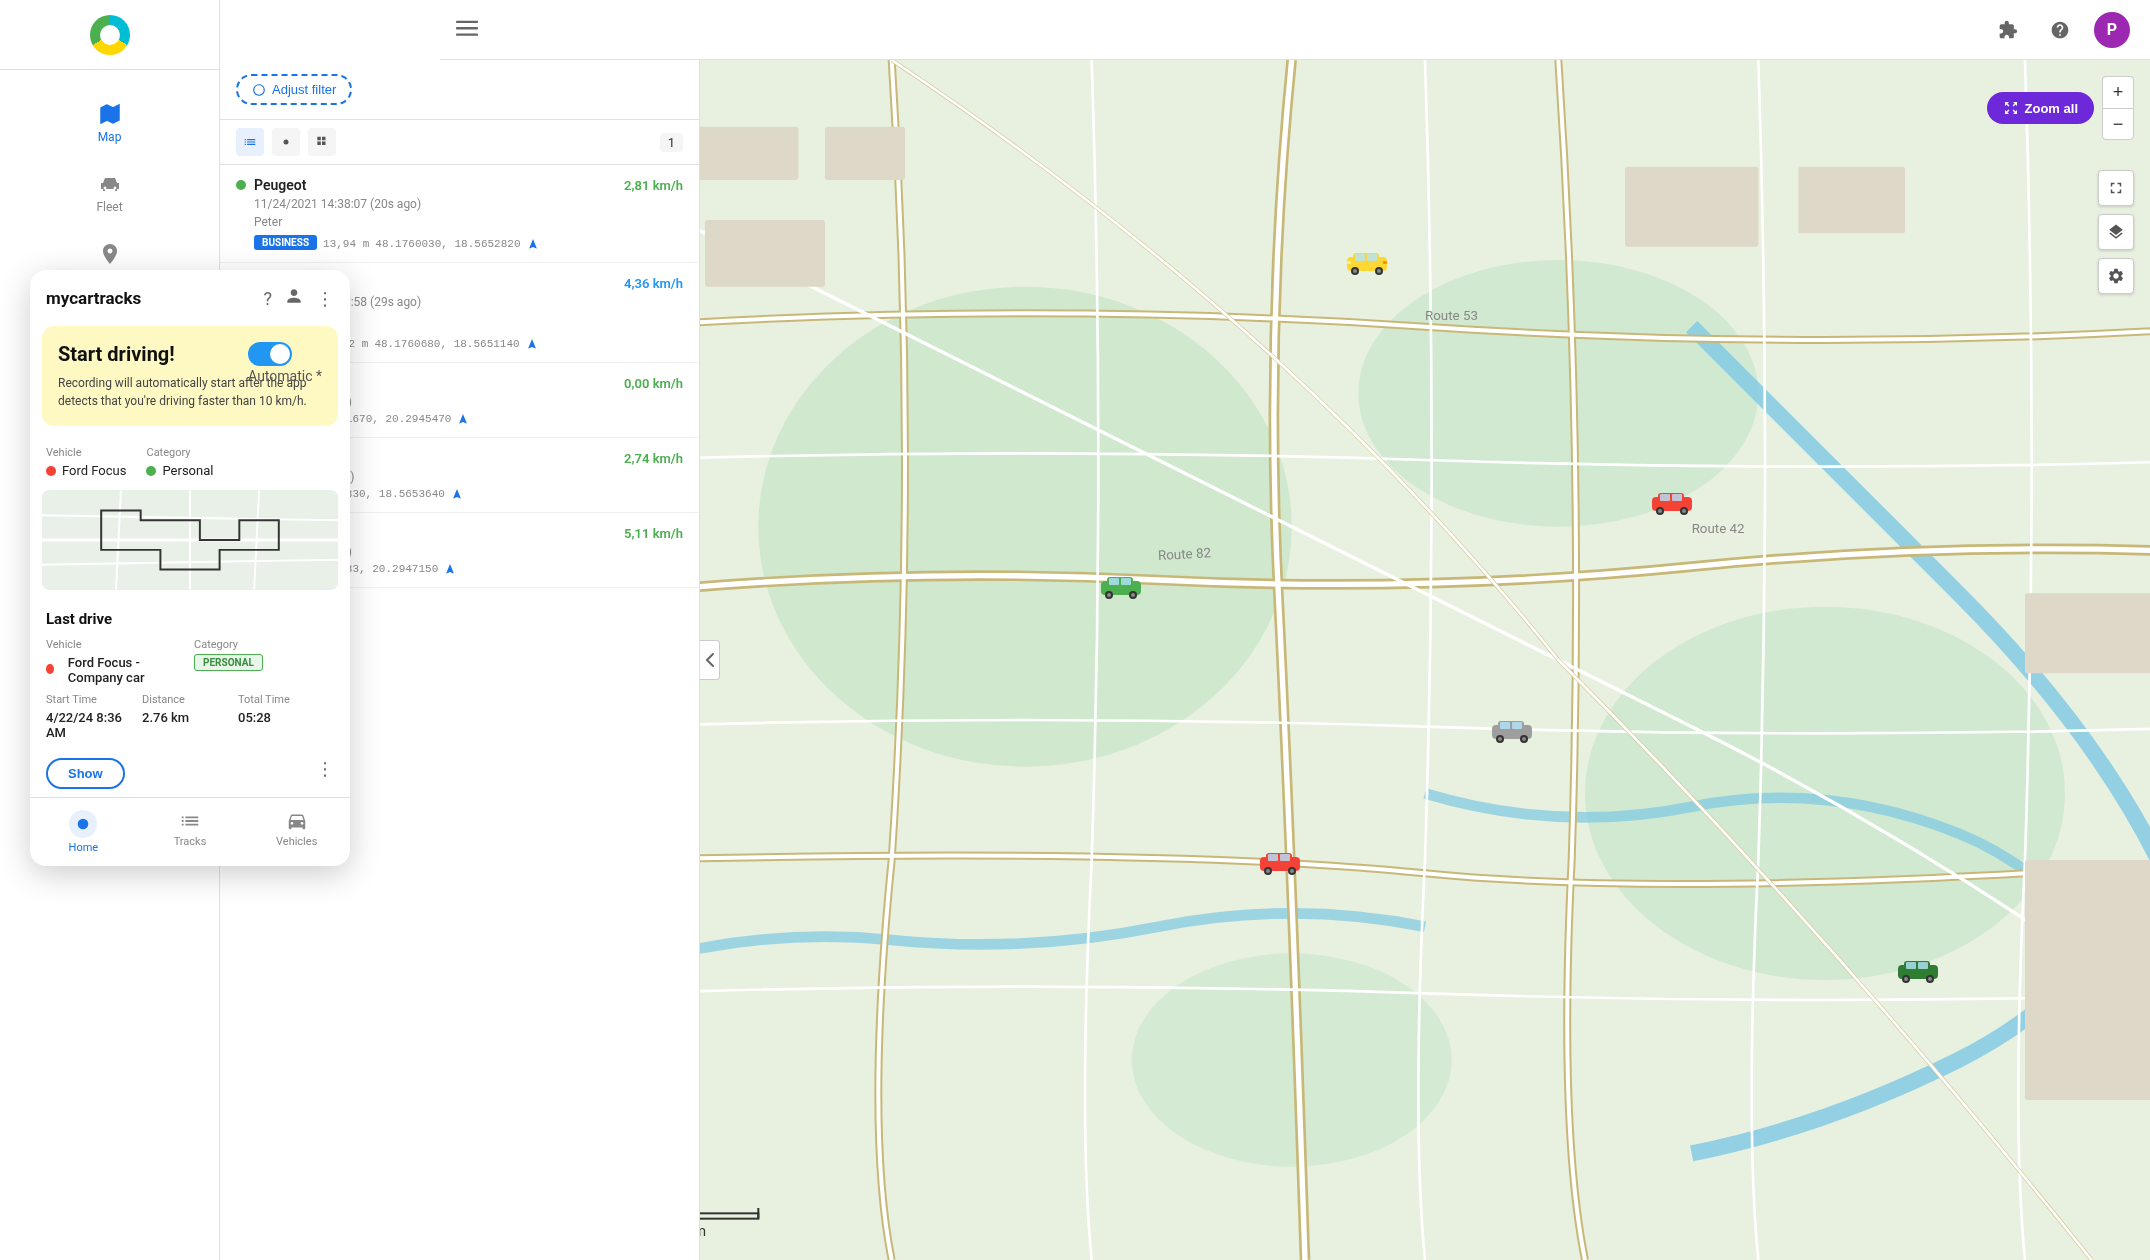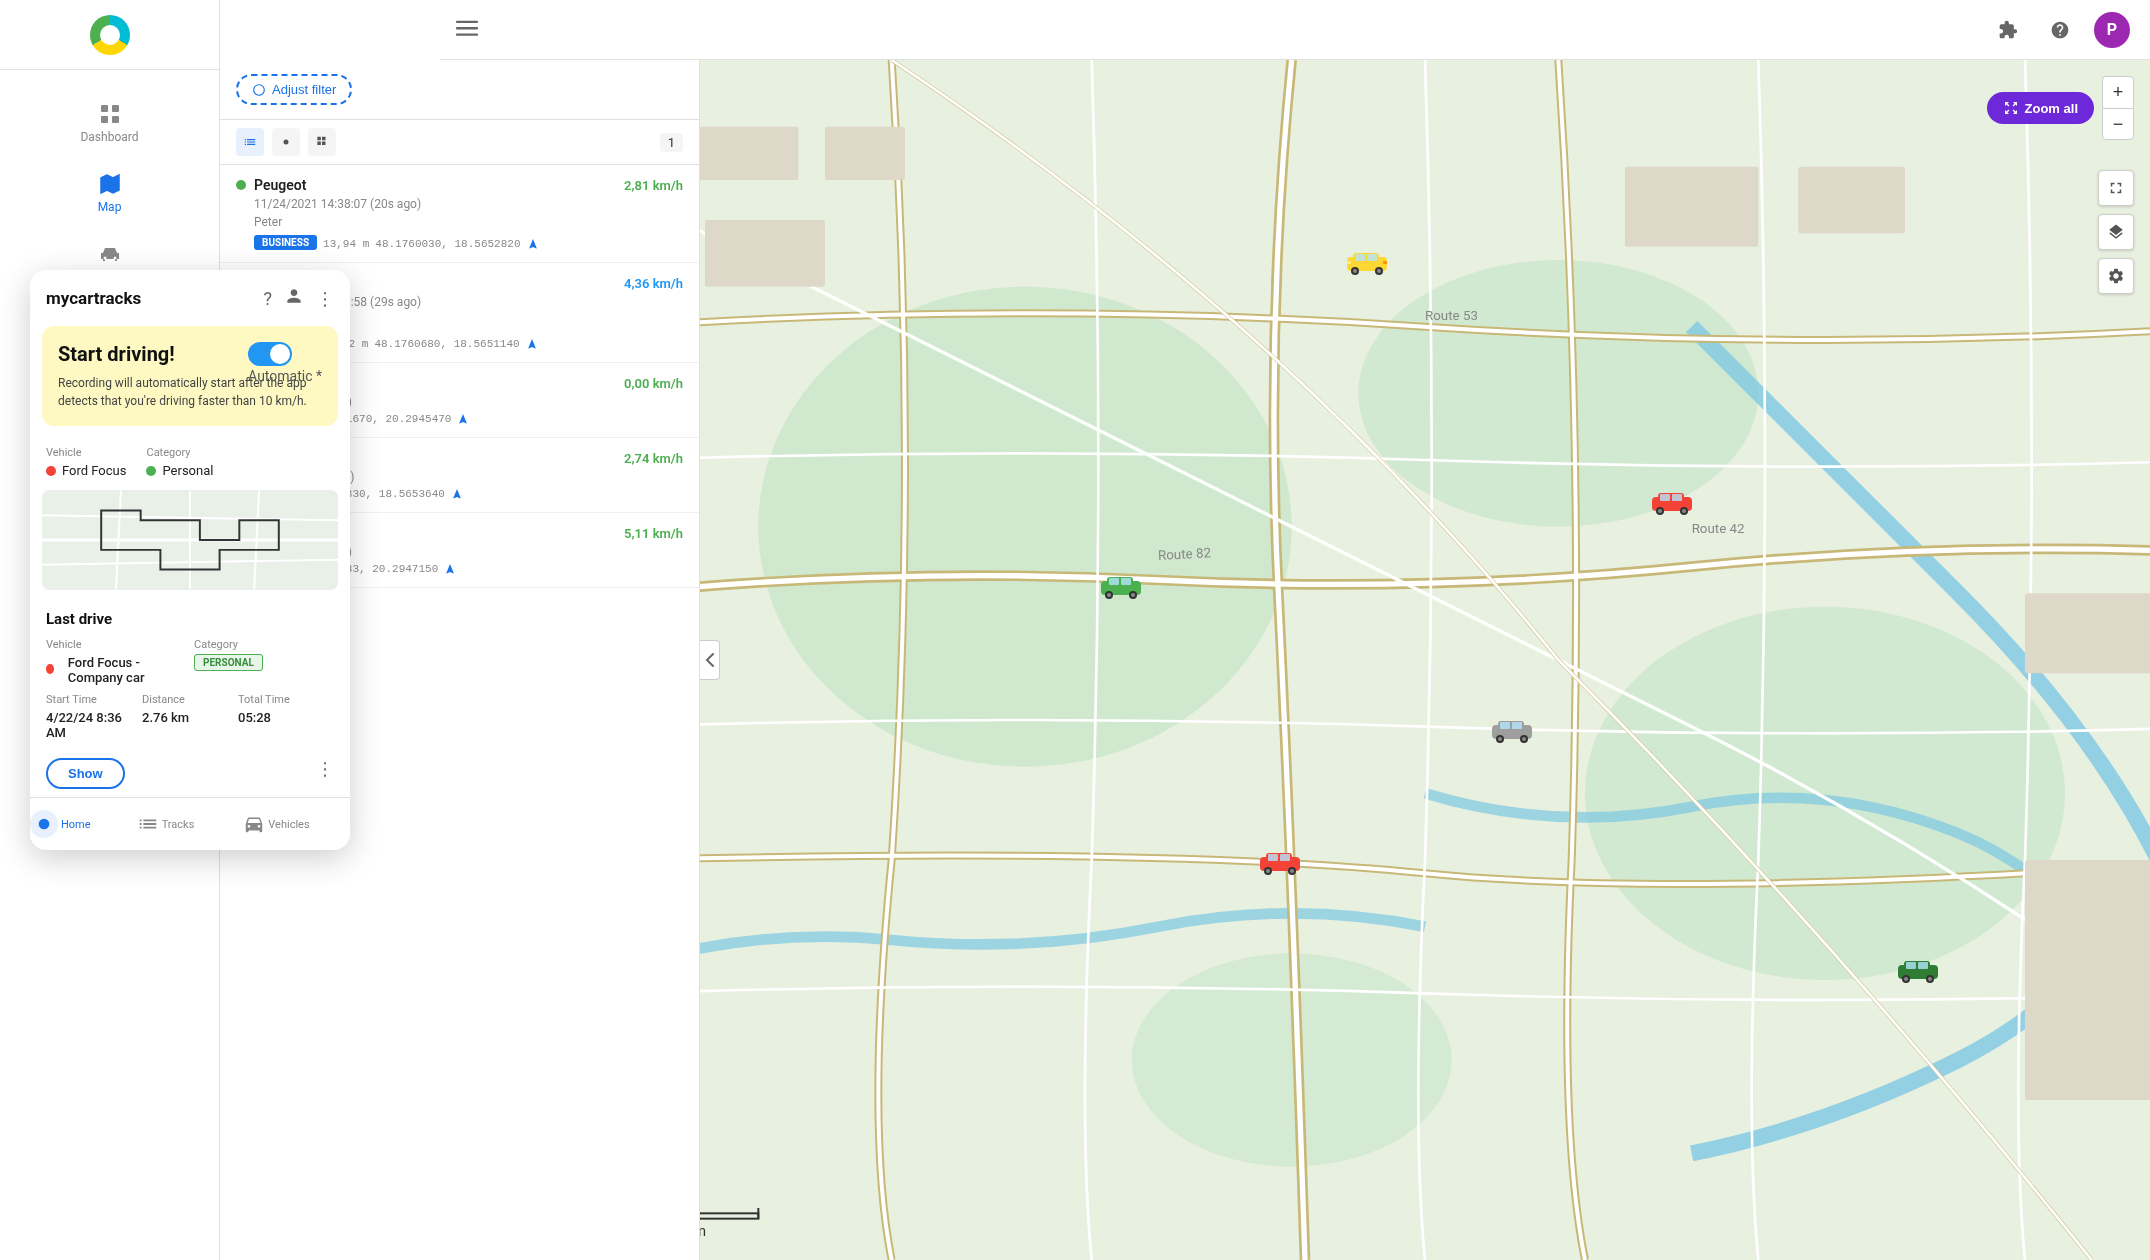--- a/index.html
+++ b/index.html
@@ -609,20 +609,21 @@
 
     .mobile-bottom-nav {
       display: flex;
       border-top: 1px solid #e0e0e0;
       padding: 8px 0;
     }
 
     .mob-nav-item {
       flex: 1;
       display: flex;
+      flex-direction: column;
       align-items: center;
       gap: 3px;
       padding: 4px 0;
       cursor: pointer;
       font-size: 11px;
       color: #888;
     }
 
     .mob-nav-item.active {
       color: #1a73e8;
@@ -649,29 +650,20 @@
 
 <div class="app-container">
 
   <div class="sidebar">
     <div class="sidebar-header">
       <div class="logo-circle">
         <div class="logo-inner"></div>
       </div>
     </div>
     <nav class="sidebar-nav">
-      <div class="nav-item">
-        <svg viewBox="0 0 24 24" fill="currentColor">
-          <rect x="3" y="3" width="7" height="7" rx="1"></rect>
-          <rect x="14" y="3" width="7" height="7" rx="1"></rect>
-          <rect x="3" y="14" width="7" height="7" rx="1"></rect>
-          <rect x="14" y="14" width="7" height="7" rx="1"></rect>
-        </svg>
-        <span>Dashboard</span>
-      </div>
       <div class="nav-item active">
         <svg viewBox="0 0 24 24" fill="currentColor">
           <path d="M9 3L3 6v15l6-3 6 3 6-3V3l-6 3-6-3zm0 0v15M15 6v15"></path>
           <path d="M9 3L3 6v15l6-3 6 3 6-3V3l-6 3-6-3z" fill="none" stroke="currentColor" stroke-width="1.5"></path>
         </svg>
         <span>Map</span>
       </div>
       <div class="nav-item">
         <svg viewBox="0 0 24 24" fill="currentColor">
           <path d="M5 11l2-5h10l2 5M3 11v6h2v2h2v-2h10v2h2v-2h2v-6H3z"></path>

